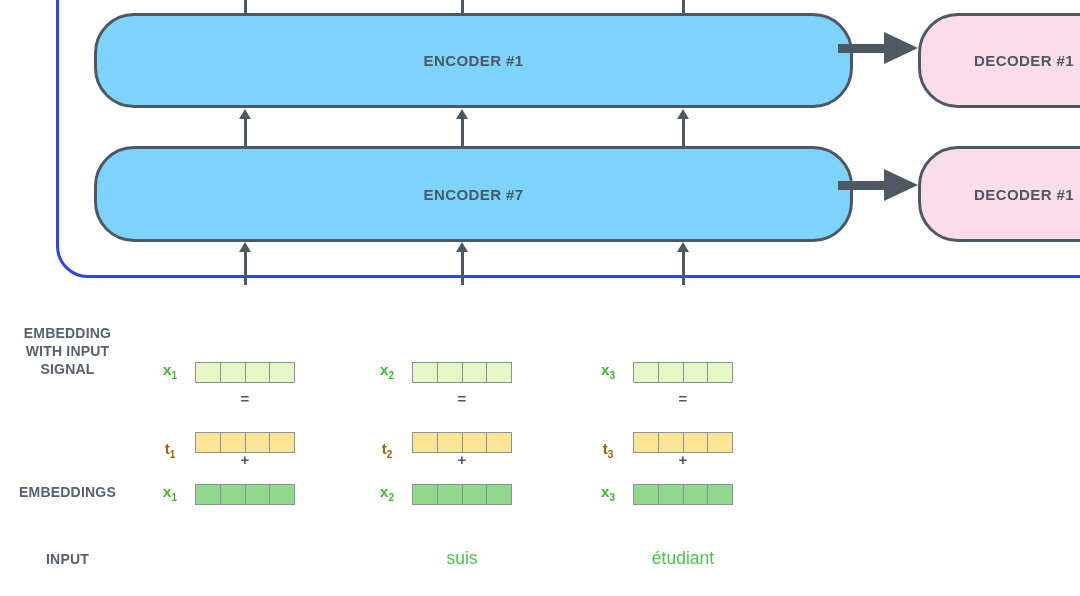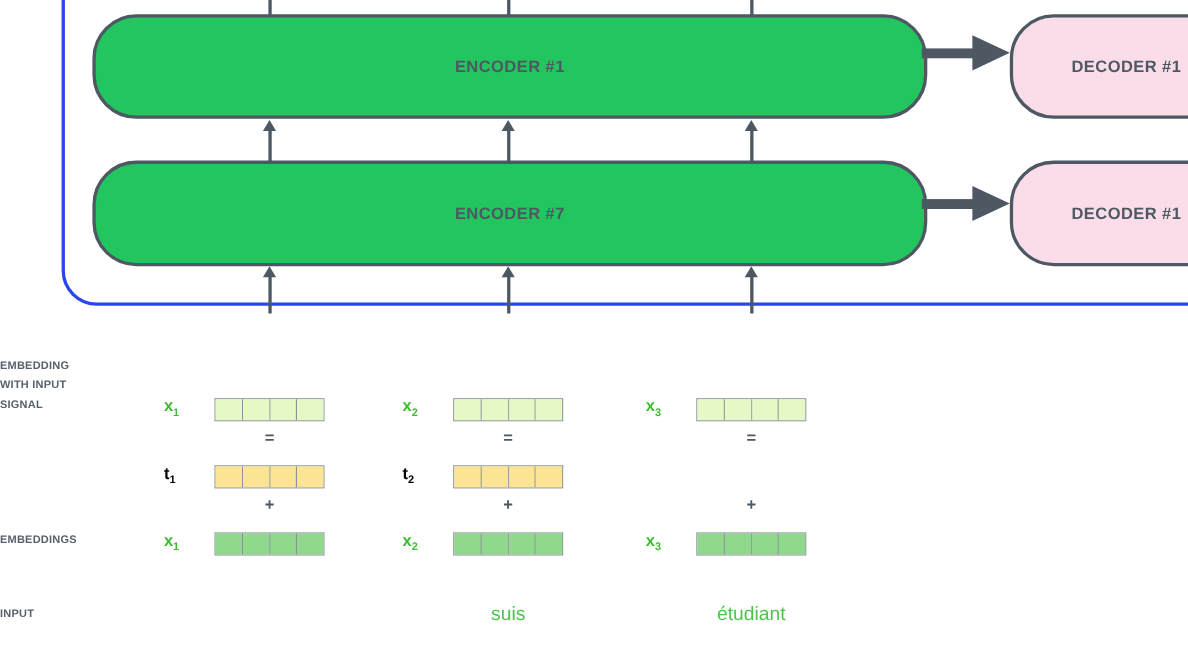--- a/index.html
+++ b/index.html
@@ -12,54 +12,54 @@
     position:absolute;left:56px;top:-40px;width:1360px;height:318px;
     border:3.5px solid #2a46ee;border-radius:0 0 0 32px;box-sizing:border-box;
     background:transparent;
   }
   
   .block{
     position:absolute;box-sizing:border-box;border:3.5px solid #4d5863;border-radius:40px;
     display:flex;align-items:center;justify-content:center;
     color:#4d5863;font-size:15px;font-weight:600;letter-spacing:.4px;
   }
-  .encoder{background:#22c55e;left:84px;width:759px;}
+  .encoder{background:#7dd3fc;left:94px;width:759px;}
   .decoder{background:#fbdde9;left:918px;width:212px;}
   .row-top{top:13px;height:95px;}
   .row-bottom{top:146px;height:96px;}
   
   .vshaft{position:absolute;width:3.5px;background:#4d5863;}
   .vhead{
     position:absolute;width:0;height:0;
     border-left:6.5px solid transparent;border-right:6.5px solid transparent;
     border-bottom:10px solid #4d5863;
   }
   
   .hshaft{position:absolute;height:9.5px;background:#4d5863;}
   .hhead{
     position:absolute;width:0;height:0;
     border-top:16px solid transparent;border-bottom:16px solid transparent;
     border-left:34px solid #4d5863;
   }
   
   .rowlabel{
-    position:absolute;left:0;width:135px;text-align:left;
-    color:#57616d;font-size:10px;font-weight:700;line-height:18px;letter-spacing:.2px;
+    position:absolute;left:0;width:135px;text-align:center;
+    color:#57616d;font-size:14px;font-weight:700;line-height:18px;letter-spacing:.2px;
   }
   .rowlabel span{display:block;}
   
   .col{position:absolute;top:350px;width:146px;height:246px;}
   .vec-row{position:absolute;left:0;display:flex;align-items:center;}
   .vlabel{
-    width:42px;text-align:left;margin-right:4px;
+    width:42px;text-align:center;margin-right:4px;
     font-size:15px;font-weight:700;line-height:21px;
   }
   .vlabel sub{font-size:10px;}
   .vlabel.x{color:#3cbb2c;}
-  .vlabel.t{color:#000000;}
+  .vlabel.t{color:#a16207;margin-top:18px;}
   .vec{
     width:100px;height:21px;box-sizing:border-box;border:1px solid #8a9197;display:flex;
   }
   .vec .cell{flex:1;border-right:1px solid #8a9197;}
   .vec .cell:last-child{border-right:none;}
   .vec.time .cell{background:#e6f8c5;}
   .vec.pos  .cell{background:#fbe494;}
   .vec.emb  .cell{background:#8fd88c;}
   .op{
     position:absolute;left:46px;width:100px;height:18px;text-align:center;
@@ -198,20 +198,29 @@
     <div class="vec-row t-time">
       <span class="vlabel x"><span>x</span><sub>3</sub></span>
       <div class="vec time">
         <div class="cell"></div>
           <div class="cell"></div>
           <div class="cell"></div>
           <div class="cell"></div>
       </div>
     </div>
     <div class="op t-eq">=</div>
+    <div class="vec-row t-pos">
+      <span class="vlabel t"><span>t</span><sub>3</sub></span>
+      <div class="vec pos">
+        <div class="cell"></div>
+          <div class="cell"></div>
+          <div class="cell"></div>
+          <div class="cell"></div>
+      </div>
+    </div>
     <div class="op t-plus">+</div>
     <div class="vec-row t-emb">
       <span class="vlabel x"><span>x</span><sub>3</sub></span>
       <div class="vec emb">
         <div class="cell"></div>
           <div class="cell"></div>
           <div class="cell"></div>
           <div class="cell"></div>
       </div>
     </div>

